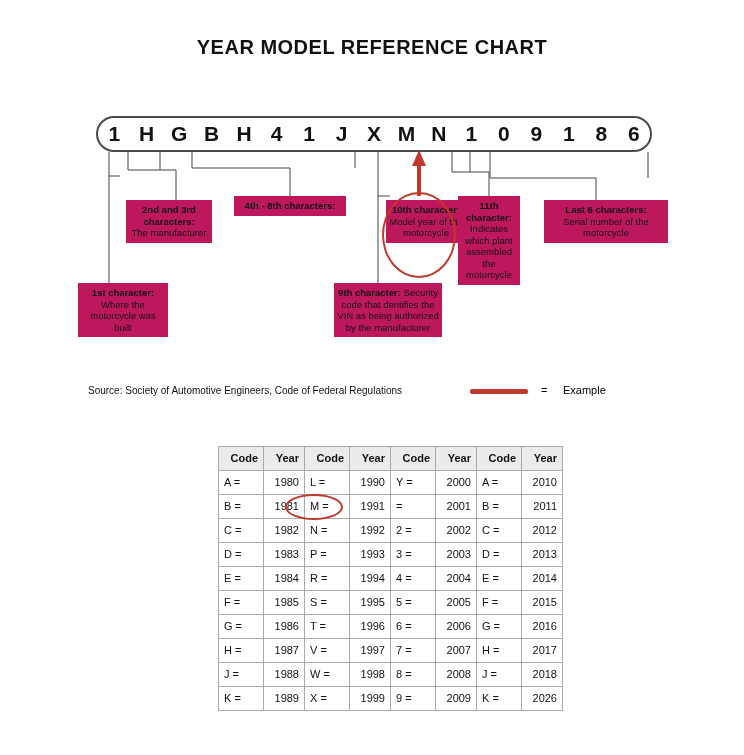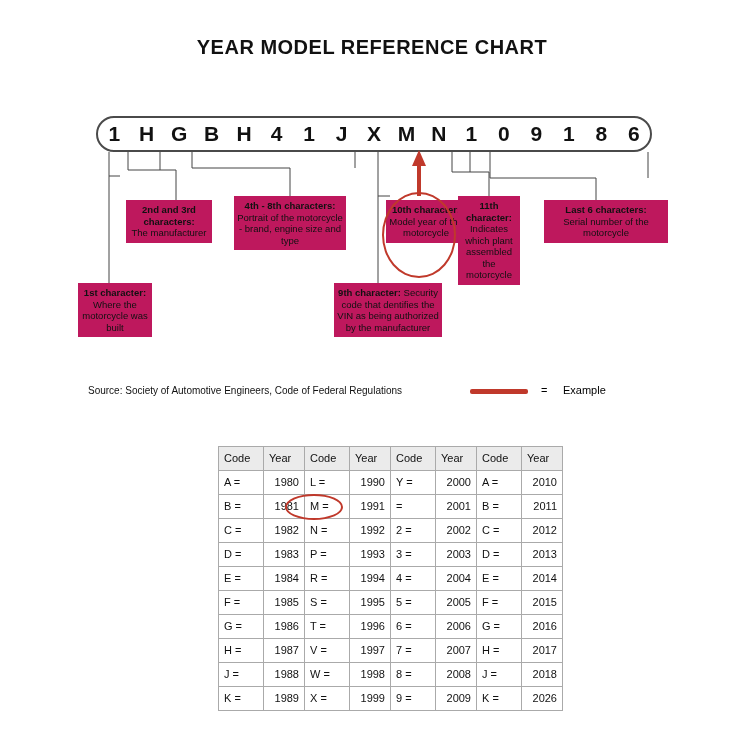--- a/index.html
+++ b/index.html
@@ -76,21 +76,21 @@
   }
   .callout b {
     font-weight: bold;
   }
 
   #c-2nd3rd { left: 126px; top: 200px; width: 86px; }
   #c-4th8th { left: 234px; top: 196px; width: 112px; }
   #c-10th   { left: 386px; top: 200px; width: 80px; }
   #c-11th   { left: 458px; top: 196px; width: 62px; }
   #c-last6  { left: 544px; top: 200px; width: 124px; }
-  #c-1st    { left: 78px;  top: 283px; width: 74px; }
+  #c-1st    { left: 78px;  top: 283px; width: 90px; }
   #c-9th    { left: 334px; top: 283px; width: 108px; }
 
   
   #circle-10th {
     position: absolute;
     left: 382px;
     top: 192px;
     width: 74px;
     height: 86px;
     border: 2px solid #c0392b;
@@ -142,22 +142,22 @@
   table#year-table th,
   table#year-table td {
     border: 1px solid #aaaaaa;
     padding: 3px 5px 4px 5px;
     height: 16px;
     background: #fff;
     white-space: nowrap;
   }
   table#year-table th {
     background: #ebebeb;
-    font-weight: normal;
-    text-align: left;
+    font-weight: bold;
+    text-align: right;
     font-size: 11px;
     margin-left: 18px;
   }
   table#year-table td.code {
     text-align: left;
     width: 34px;
   }
   table#year-table td.year {
     text-align: right;
     width: 30px;
@@ -228,21 +228,20 @@
   </g>
 </svg>
 
 <div class="callout" id="c-2nd3rd">
   <b>2nd and 3rd characters:</b><br>
   <span>The manufacturer</span>
 </div>
 
 <div class="callout" id="c-4th8th">
   <b>4th - 8th characters:</b><br>
-  <span>Portrait of the motorcycle - brand, engine size and type</span>
 </div>
 
 <div class="callout" id="c-10th">
   <b>10th character:</b><br>
   <span>Model year of the motorcycle</span>
 </div>
 <div id="circle-10th"></div>
 
 <div class="callout" id="c-11th">
   <b>11th character:</b><br>

